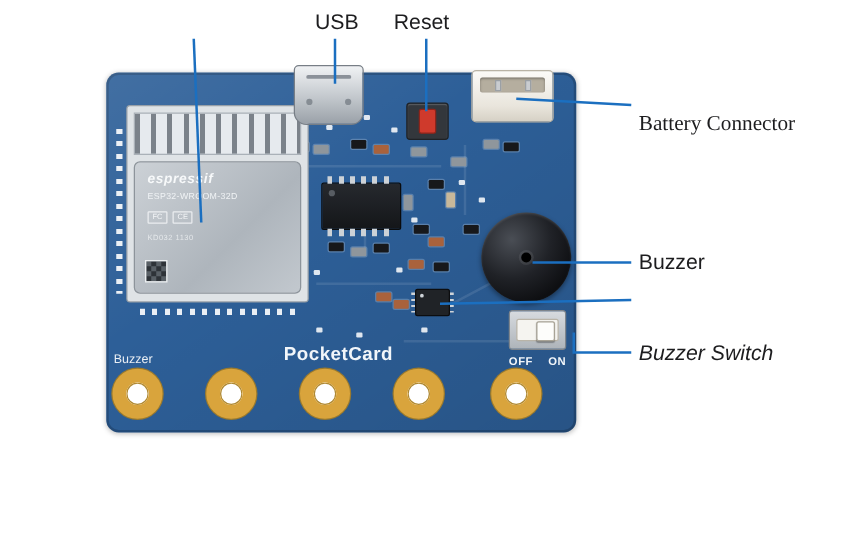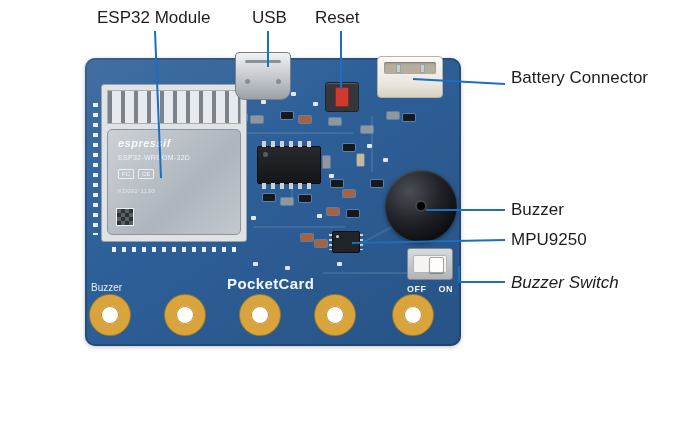--- a/index.html
+++ b/index.html
@@ -283,20 +283,18 @@
   <svg class="callouts" viewBox="0 0 676 437">
     <line x1="155" y1="31" x2="161" y2="178"></line>
     <line x1="268" y1="31" x2="268" y2="67"></line>
     <line x1="341" y1="31" x2="341" y2="89"></line>
     <line x1="505" y1="84" x2="413" y2="79"></line>
     <line x1="505" y1="210" x2="426" y2="210"></line>
     <line x1="505" y1="240" x2="352" y2="243"></line>
     <polyline points="505,282 459,282 459,266"></polyline>
   </svg>
 
-  <div class="label" style="left:97px; top:8px;">ESP32 Module</div>
   <div class="label" style="left:252px; top:8px;">USB</div>
   <div class="label" style="left:315px; top:8px;">Reset</div>
-  <div class="label" style="left:511px; top:68px;">Battery Connector</div>
+  <div class="label" style="left:511px; top:89px;font-family:Liberation Serif, serif;">Battery Connector</div>
   <div class="label" style="left:511px; top:200px;text-align:center;">Buzzer</div>
-  <div class="label" style="left:511px; top:230px;">MPU9250</div>
   <div class="label" style="left:511px; top:273px;font-style:italic;">Buzzer Switch</div>
 </div>
 
 </body></html>

